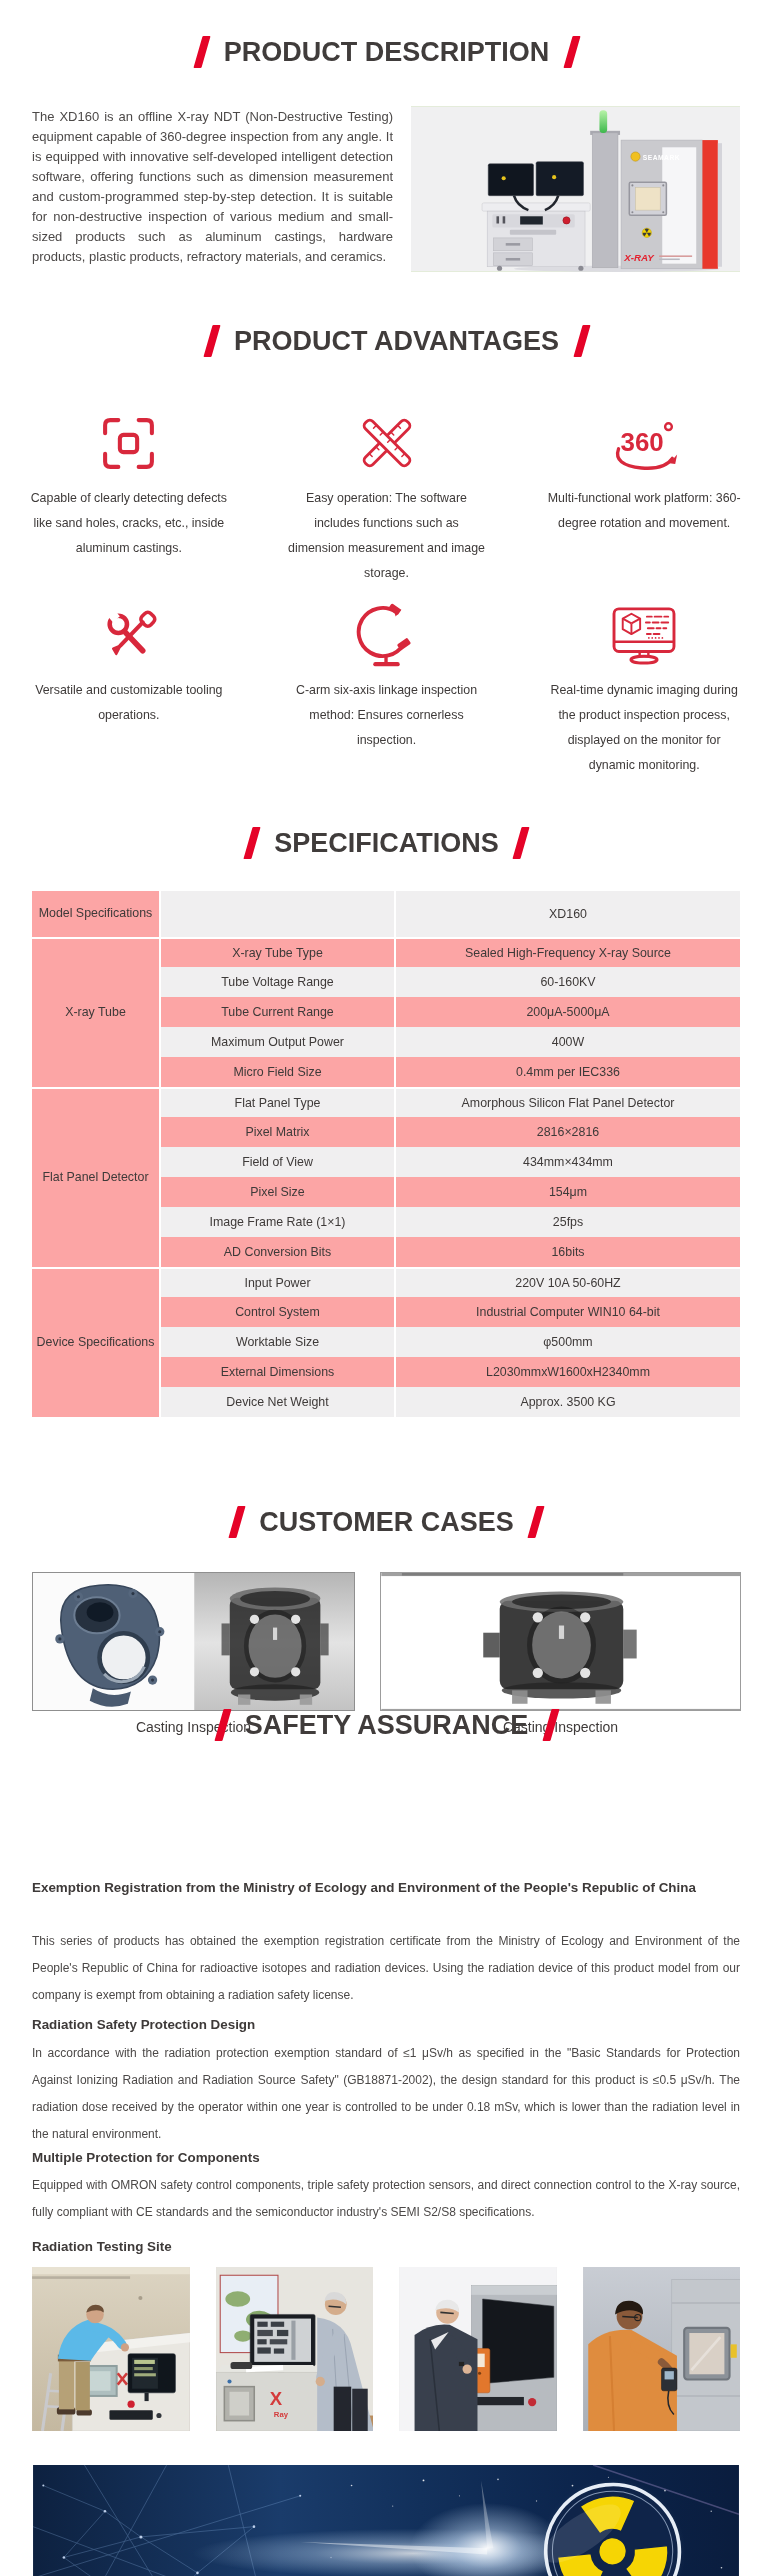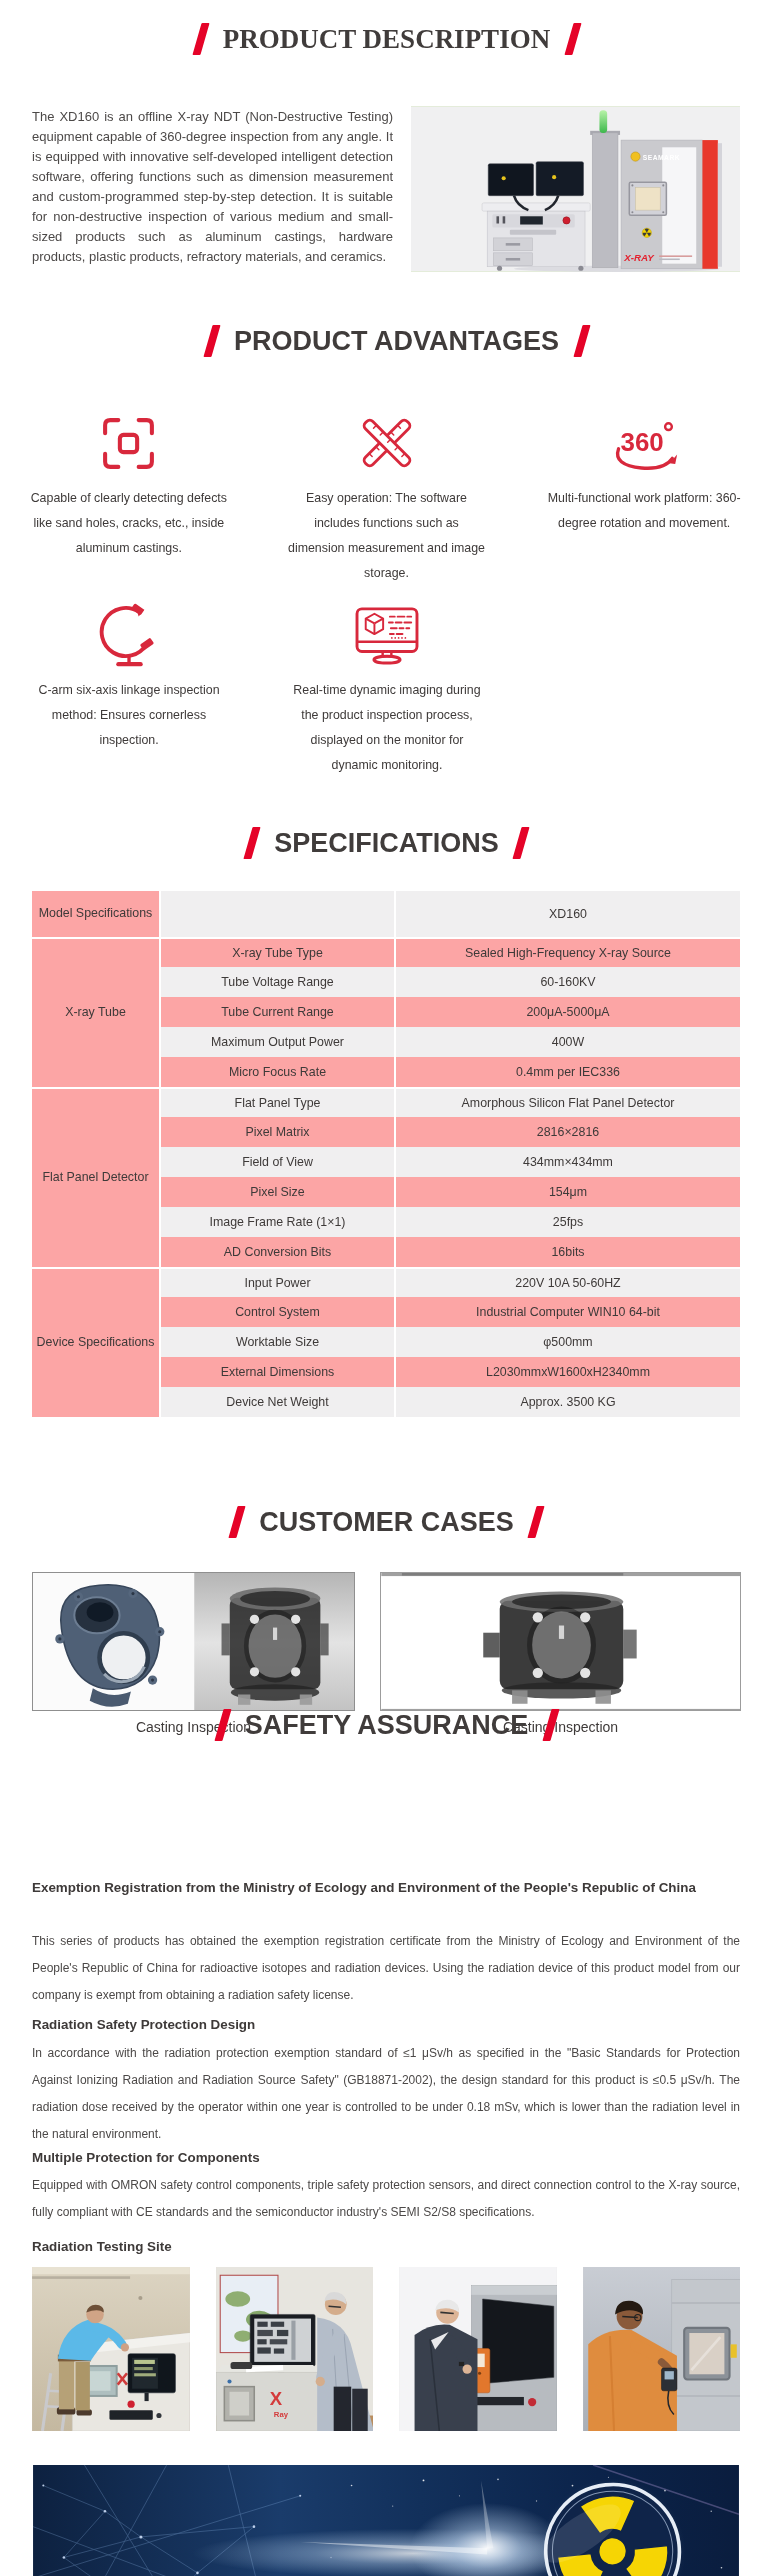--- a/index.html
+++ b/index.html
@@ -50,21 +50,21 @@
 
   
   .banner{position:absolute;left:32px;top:2465px;width:708px;height:168px;}
   svg{display:block;}
 </style>
 </head>
 <body>
 
 <div class="page">
 
-  <div class="section-title" style="top:23px;font-family:Liberation Serif, serif;">
+  <div class="section-title" style="top:36px;">
     <div class="slash"></div>
     <h2>PRODUCT DESCRIPTION</h2>
     <div class="slash"></div>
   </div>
 
   <p class="desc-para">The XD160 is an offline X-ray NDT (Non-Destructive Testing) equipment capable of 360-degree inspection from any angle. It is equipped with innovative self-developed intelligent detection software, offering functions such as dimension measurement and custom-programmed step-by-step detection. It is suitable for non-destructive inspection of various medium and small-sized products such as aluminum castings, hardware products, plastic products, refractory materials, and ceramics.</p>
 
   <div class="desc-image">
     <svg viewBox="0 0 639 322" width="329" height="166">
       <defs>
@@ -182,20 +182,35 @@
           <circle cx="126" cy="26" r="7" stroke="#d8283c" stroke-width="5" fill="none"></circle>
           <path d="M22,72 q-12,34 48,40 q48,4 64,-20" stroke="#d8283c" stroke-width="7" fill="none" stroke-linecap="round"></path>
           <polygon points="128,102 144,84 140,104" fill="#d8283c"></polygon>
         </svg>
       </div>
       <p class="adv-text">Multi-functional work platform: 360-degree rotation and movement.</p>
     </div>
   </div>
 
   <div class="adv-grid" style="top:599px;">
+    <div class="adv-item">
+      <div class="adv-icon">
+        <svg viewBox="0 0 120 120" width="61" height="61">
+          <g stroke="#d8283c" fill="none" stroke-linecap="round">
+            <circle cx="40" cy="38" r="17" stroke-width="9"></circle>
+            <rect x="22" y="14" width="18" height="16" fill="#ffffff" stroke="none" transform="rotate(-40 31 22)"></rect>
+            <line x1="52" y1="52" x2="88" y2="90" stroke-width="11"></line>
+            <line x1="88" y1="34" x2="44" y2="80" stroke-width="8"></line>
+            <rect x="86" y="16" width="24" height="24" rx="8" stroke-width="7" transform="rotate(45 98 28)"></rect>
+            <polygon points="44,80 30,86 36,96" fill="#d8283c" stroke="#d8283c" stroke-width="5" stroke-linejoin="round"></polygon>
+          </g>
+        </svg>
+      </div>
+      <p class="adv-text">Versatile and customizable tooling operations.</p>
+    </div>
     <div class="adv-item">
       <div class="adv-icon">
         <svg viewBox="0 0 130 135" width="63" height="65">
           <path d="M84,18 A50,50 0 1 0 100,86" stroke="#d8283c" stroke-width="8" fill="none" stroke-linecap="round"></path>
           <polygon points="78,8 96,14 84,28" fill="#d8283c"></polygon>
           <rect x="88" y="78" width="26" height="15" rx="3" fill="#d8283c" transform="rotate(-35 101 85)"></rect>
           <rect x="70" y="6" width="24" height="14" rx="3" fill="#d8283c" transform="rotate(35 82 13)"></rect>
           <line x1="64" y1="112" x2="64" y2="124" stroke="#d8283c" stroke-width="7"></line>
           <line x1="42" y1="127" x2="88" y2="127" stroke="#d8283c" stroke-width="9" stroke-linecap="round"></line>
         </svg>
@@ -272,21 +287,21 @@
     </tr>
     <tr class="w">
       <td class="c">Tube Current Range</td>
       <td class="c">200μA-5000μA</td>
     </tr>
     <tr class="g">
       <td class="c">Maximum Output Power</td>
       <td class="c">400W</td>
     </tr>
     <tr class="w">
-      <td class="c">Micro Focus Rate</td>
+      <td class="c">Micro Field Size</td>
       <td class="c">0.4mm per IEC336</td>
     </tr>
     <tr class="g group-start">
       <td class="pink" rowspan="6">Flat Panel Detector</td>
       <td class="c">Flat Panel Type</td>
       <td class="c">Amorphous Silicon Flat Panel Detector</td>
     </tr>
     <tr class="w">
       <td class="c">Pixel Matrix</td>
       <td class="c">2816×2816</td>

